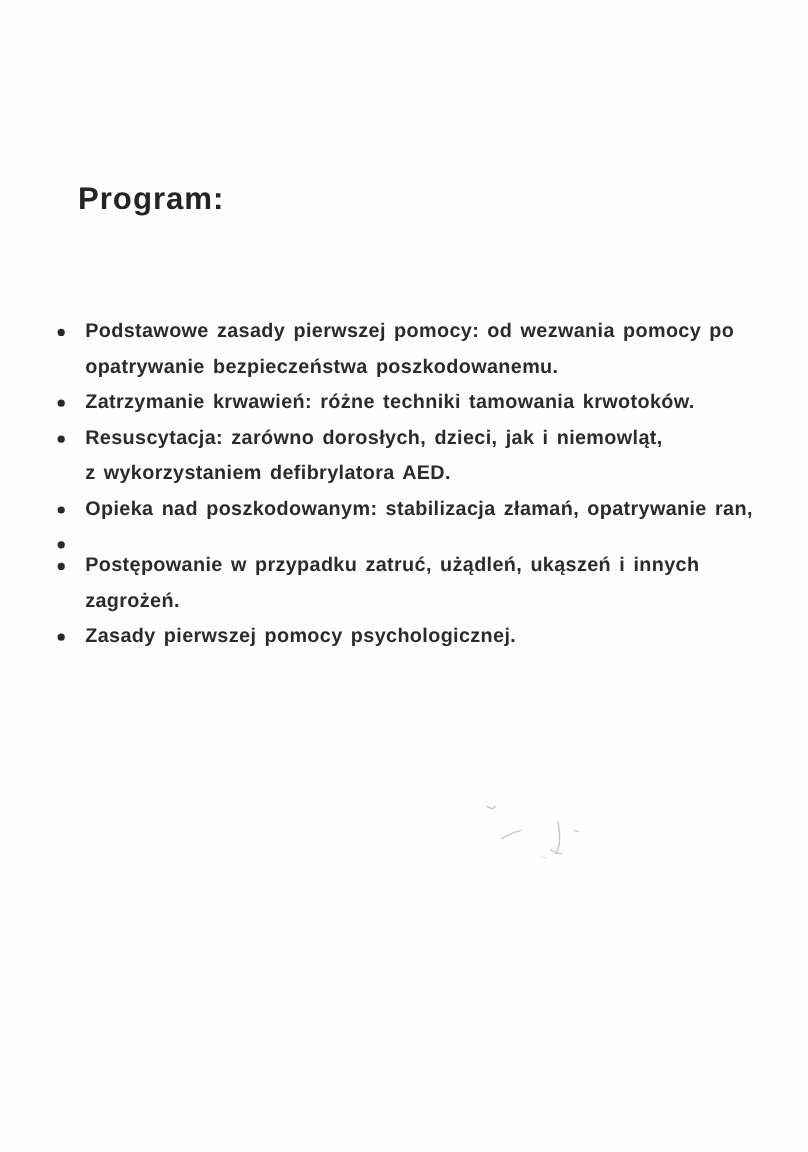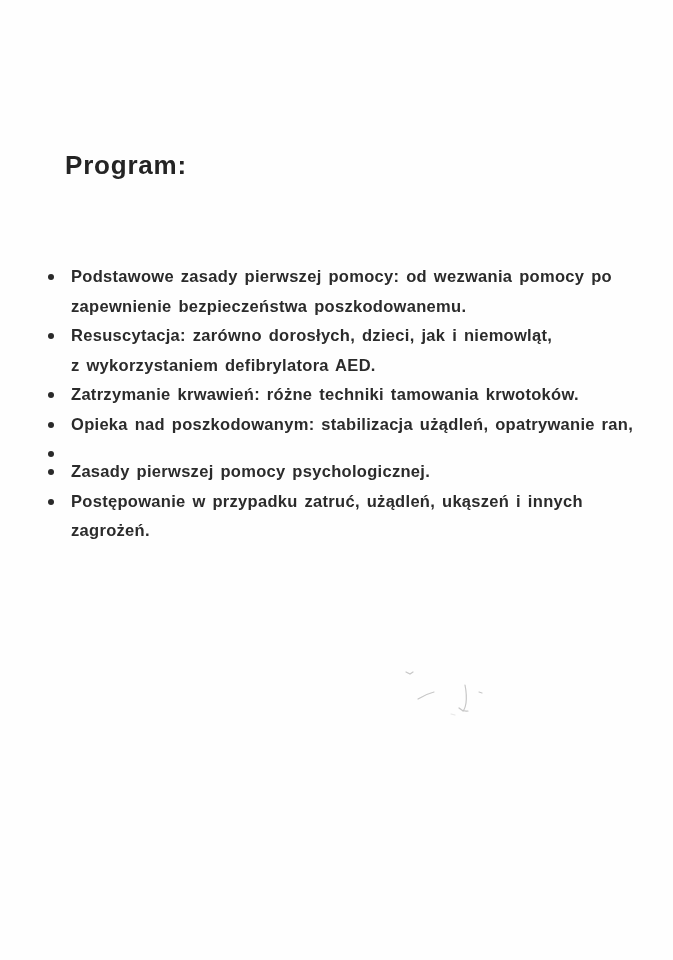--- a/index.html
+++ b/index.html
@@ -77,64 +77,64 @@
 <div class="page">
 
   <div class="heading">Program:</div>
 
   <ul class="bullet-list">
 
     <li class="bullet-item">
       <span class="bullet-dot"></span>
       <span class="line-group">
         <span class="text-line">Podstawowe zasady pierwszej pomocy: od wezwania pomocy po</span>
-        <span class="text-line">zapewnienie bezpieczeństwa poszkodowanemu.</span>
+        <span class="text-line">opatrywanie bezpieczeństwa poszkodowanemu.</span>
+      </span>
+    </li>
+
+    <li class="bullet-item">
+      <span class="bullet-dot"></span>
+      <span class="line-group">
+        <span class="text-line">Zatrzymanie krwawień: różne techniki tamowania krwotoków.</span>
       </span>
     </li>
 
     <li class="bullet-item">
       <span class="bullet-dot"></span>
       <span class="line-group">
         <span class="text-line">Resuscytacja: zarówno dorosłych, dzieci, jak i niemowląt,</span>
         <span class="text-line">z wykorzystaniem defibrylatora AED.</span>
       </span>
     </li>
 
     <li class="bullet-item">
       <span class="bullet-dot"></span>
       <span class="line-group">
-        <span class="text-line">Zatrzymanie krwawień: różne techniki tamowania krwotoków.</span>
-      </span>
-    </li>
-
-    <li class="bullet-item">
-      <span class="bullet-dot"></span>
-      <span class="line-group">
-        <span class="text-line">Opieka nad poszkodowanym: stabilizacja użądleń, opatrywanie ran,</span>
+        <span class="text-line">Opieka nad poszkodowanym: stabilizacja złamań, opatrywanie ran,</span>
       </span>
     </li>
 
     <li class="bullet-item">
       <span class="bullet-dot"></span>
       <span class="line-group">
       </span>
     </li>
 
     <li class="bullet-item">
       <span class="bullet-dot"></span>
       <span class="line-group">
-        <span class="text-line">Zasady pierwszej pomocy psychologicznej.</span>
+        <span class="text-line">Postępowanie w przypadku zatruć, użądleń, ukąszeń i innych</span>
+        <span class="text-line">zagrożeń.</span>
       </span>
     </li>
 
     <li class="bullet-item">
       <span class="bullet-dot"></span>
       <span class="line-group">
-        <span class="text-line">Postępowanie w przypadku zatruć, użądleń, ukąszeń i innych</span>
-        <span class="text-line">zagrożeń.</span>
+        <span class="text-line">Zasady pierwszej pomocy psychologicznej.</span>
       </span>
     </li>
 
   </ul>
 
   <svg class="pen-mark" viewBox="0 0 115 72" xmlns="http://www.w3.org/2000/svg">
     <g fill="none" stroke="#9a9a9a" stroke-width="1.2" stroke-linecap="round" opacity="0.55">
       <path d="M13 14 l4 2 l3 -2"></path>
       <path d="M25 41 q8 -5 16 -7"></path>
       <path d="M72 27 q2 10 1 18 q-1 6 -3 8"></path>

